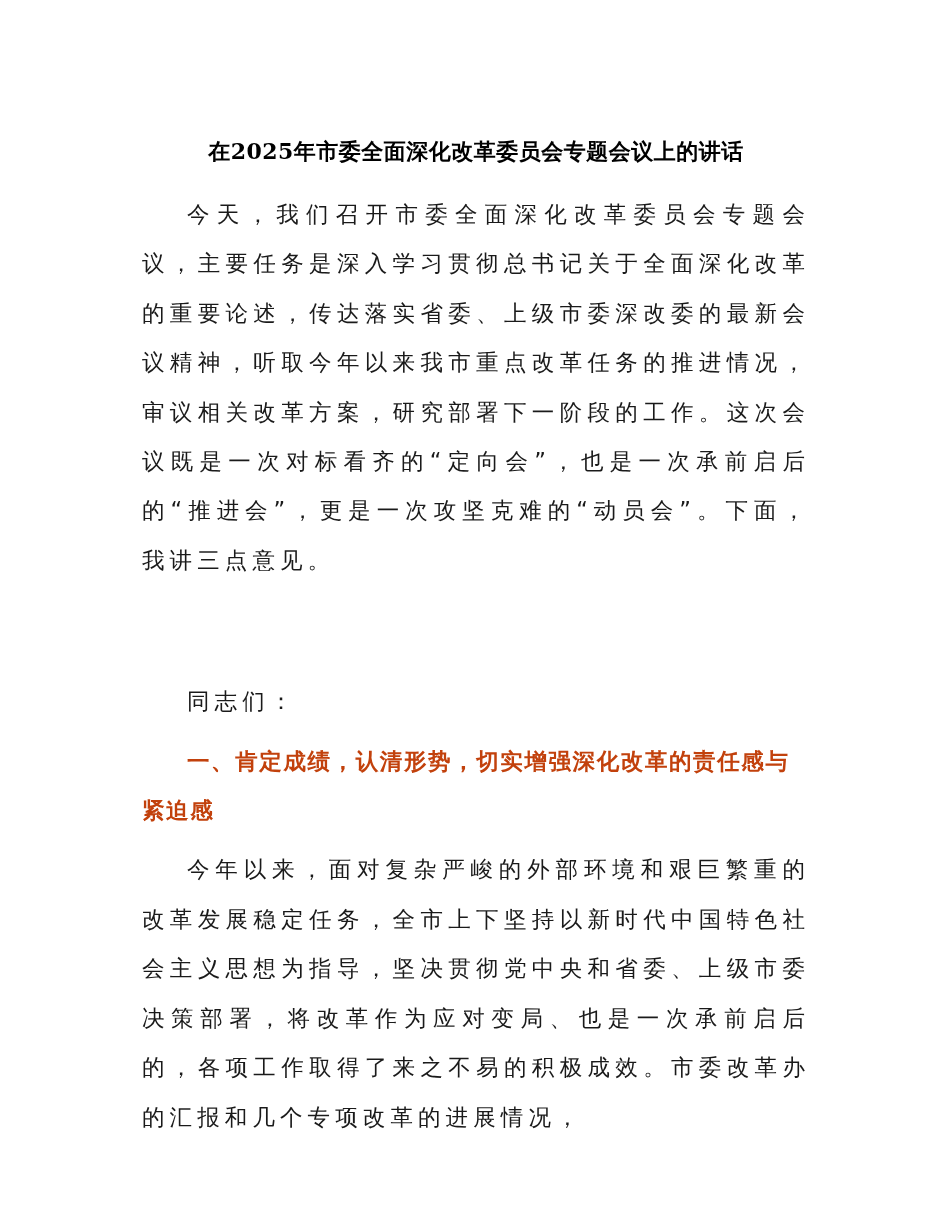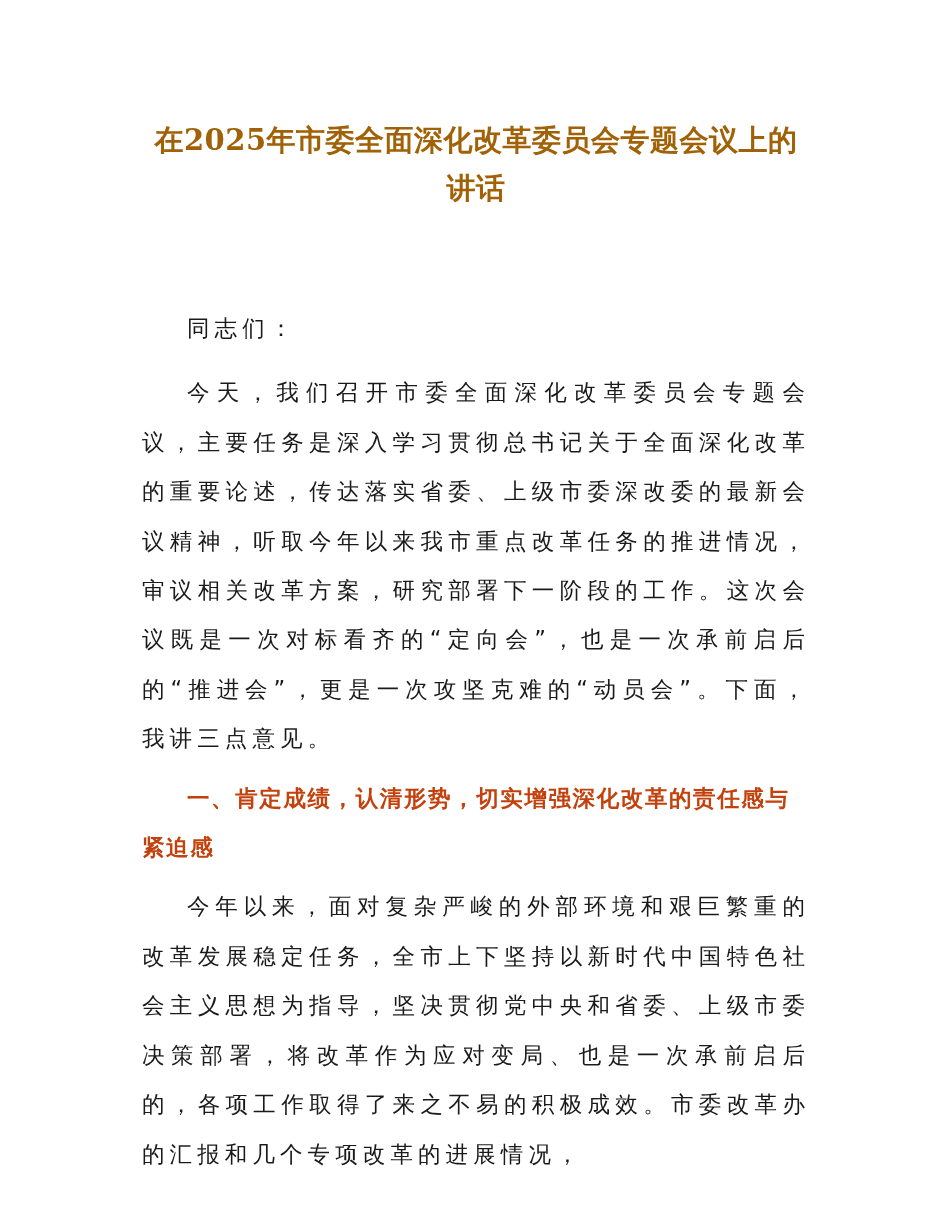--- a/index.html
+++ b/index.html
@@ -7,26 +7,26 @@
   .page {
     position: absolute; left: 0; top: 0; width: 950px; height: 1230px; background: #ffffff;
   }
   .content {
     position: absolute; left: 142px; top: 112px; width: 668px;
     color: #111111;
   }
   .title {
     font-family: "DejaVu Serif", "Liberation Serif", serif;
     font-weight: bold;
-    font-size: 29px;
+    font-size: 22px;
     line-height: 48px;
     text-align: center;
-    margin: 4px;
+    margin: 15px;
     letter-spacing: 0.5px;
-    color: #a16207;
+    color: #000000;
   }
   .body-text {
     font-family: "DejaVu Sans", "Liberation Sans", sans-serif;
     font-size: 22.5px;
     line-height: 49.4px;
     letter-spacing: 5.1px;
     text-align: justify;
     margin: 0;
     color: #1a1a1a;
     word-break: break-all;
@@ -47,21 +47,21 @@
   }
   .para2 { margin-top: 10px; }
 </style>
 </head>
 <body>
 
 <div class="page">
   <div class="content">
     <h1 class="title">在2025年市委全面深化改革委员会专题会议上的讲话</h1>
 
+    <p class="body-text indent para1">今天，我们召开市委全面深化改革委员会专题会议，主要任务是深入学习贯彻总书记关于全面深化改革的重要论述，传达落实省委、上级市委深改委的最新会议精神，听取今年以来我市重点改革任务的推进情况，审议相关改革方案，研究部署下一阶段的工作。这次会议既是一次对标看齐的“定向会”，也是一次承前启后的“推进会”，更是一次攻坚克难的“动员会”。下面，我讲三点意见。</p>
+
     <p class="body-text indent salutation">同志们：</p>
-
-    <p class="body-text indent para1">今天，我们召开市委全面深化改革委员会专题会议，主要任务是深入学习贯彻总书记关于全面深化改革的重要论述，传达落实省委、上级市委深改委的最新会议精神，听取今年以来我市重点改革任务的推进情况，审议相关改革方案，研究部署下一阶段的工作。这次会议既是一次对标看齐的“定向会”，也是一次承前启后的“推进会”，更是一次攻坚克难的“动员会”。下面，我讲三点意见。</p>
 
     <h2 class="heading">一、肯定成绩，认清形势，切实增强深化改革的责任感与紧迫感</h2>
 
     <p class="body-text indent para2">今年以来，面对复杂严峻的外部环境和艰巨繁重的改革发展稳定任务，全市上下坚持以新时代中国特色社会主义思想为指导，坚决贯彻党中央和省委、上级市委决策部署，将改革作为应对变局、也是一次承前启后的，各项工作取得了来之不易的积极成效。市委改革办的汇报和几个专项改革的进展情况，</p>
   </div>
 </div>
 
 </body></html>

